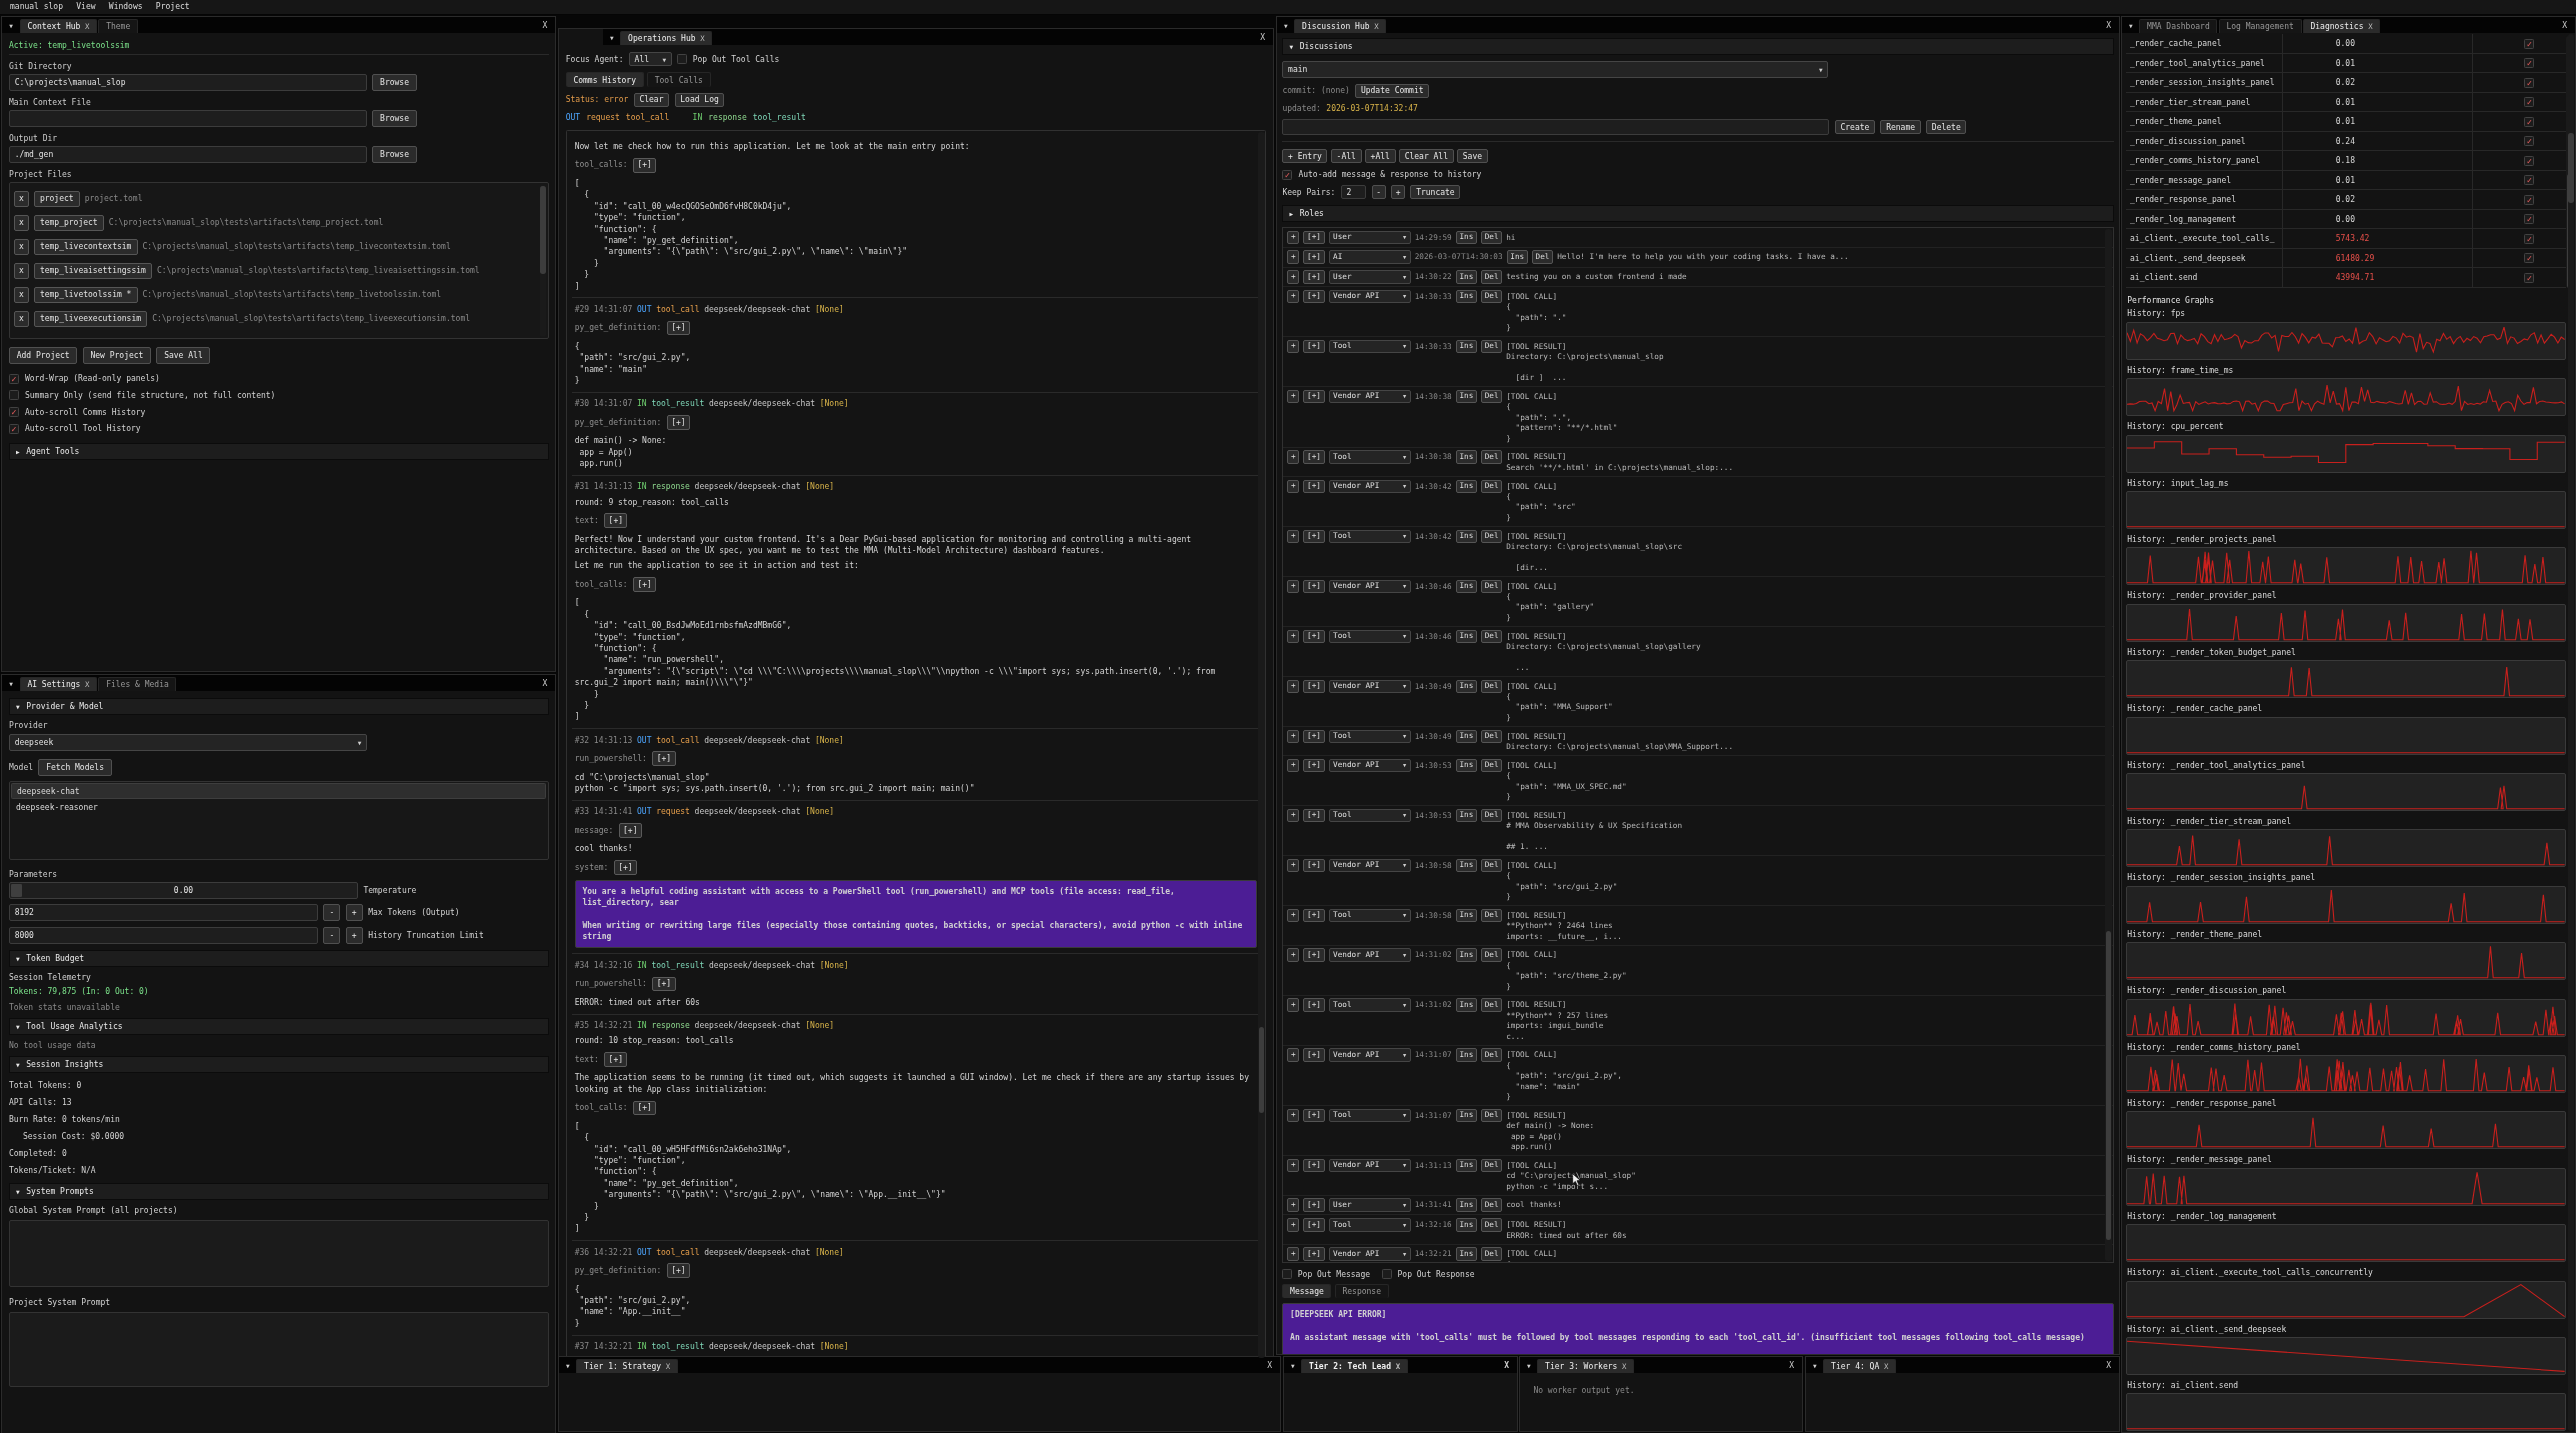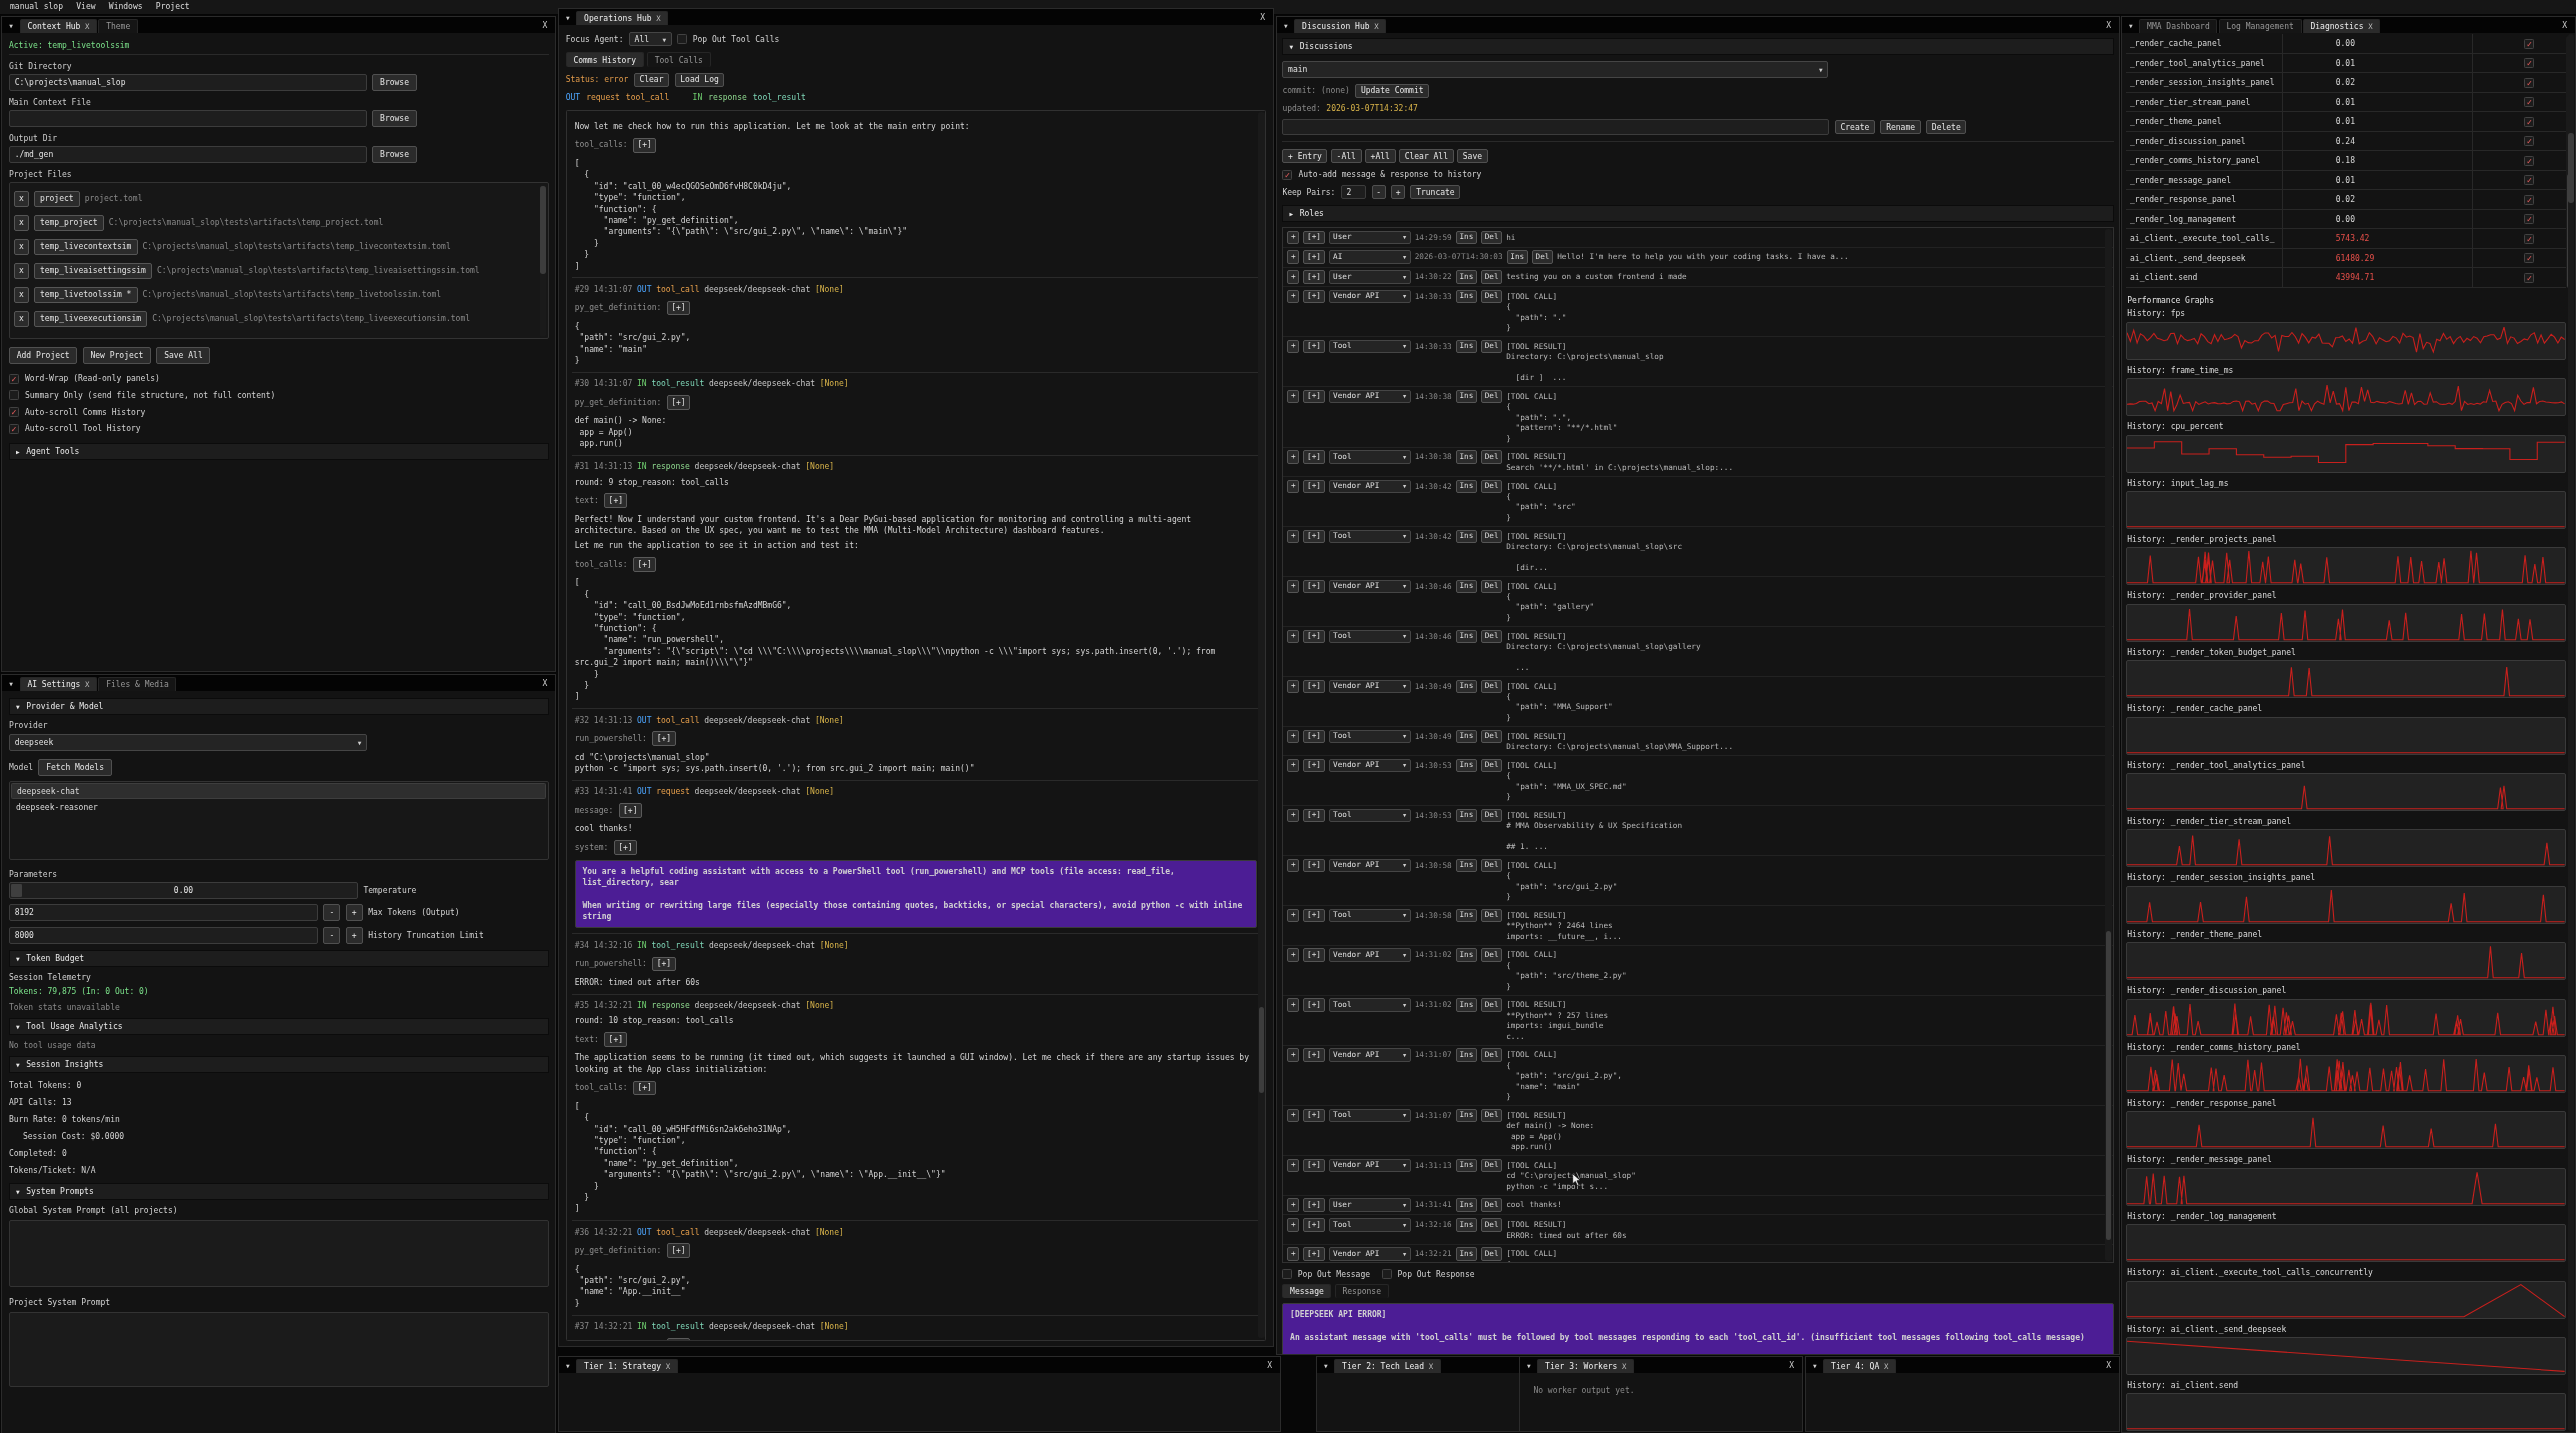--- a/index.html
+++ b/index.html
@@ -266,21 +266,21 @@
       <span class="ar">▼</span>
       <span>System Prompts</span>
     </div>
     <div style="margin:2.7px 0 5.4px;">Global System Prompt (all projects)</div>
     <div class="ta" style="height:67px;"></div>
     <div style="margin:10.7px 0 5.4px;">Project System Prompt</div>
     <div class="ta" style="height:75px;"></div>
   </div>
 </div>
 
-<div class="panel" style="left:558px;top:8px;width:716px;height:1339px;">
+<div class="panel" style="left:558px;top:28px;width:716px;height:1339px;padding-left:44px;">
   <div class="titlebar">
     <div class="collapse">▼</div>
     <div class="tab active">
         <span>Operations Hub</span>
         <span class="x">X</span>
       </div>
     <div class="closer">X</div>
   </div>
   <div class="content">
     <div class="row" style="margin:1.3px 0 5.4px;">
@@ -912,21 +912,21 @@
       <div class="titlebar">
         <div class="collapse">▼</div>
         <div class="tab active">
           <span>Tier 1: Strategy</span>
           <span class="x">X</span>
         </div>
         <div class="closer">X</div>
       </div>
       <div class="content"></div>
     </div>
-    <div class="panel" style="left: 1316px; top: 1356px; width: 235px; height: 76px;">
+    <div class="panel" style="left: 1283px; top: 1356px; width: 235px; height: 76px; font-weight: bold;">
       <div class="titlebar">
         <div class="collapse">▼</div>
         <div class="tab active">
           <span>Tier 2: Tech Lead</span>
           <span class="x">X</span>
         </div>
         <div class="closer">X</div>
       </div>
       <div class="content"></div>
     </div>

